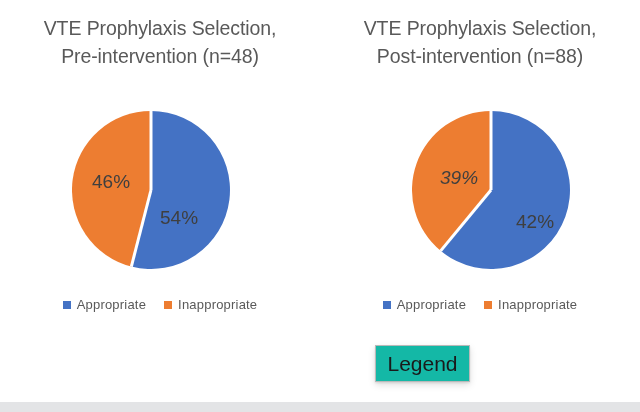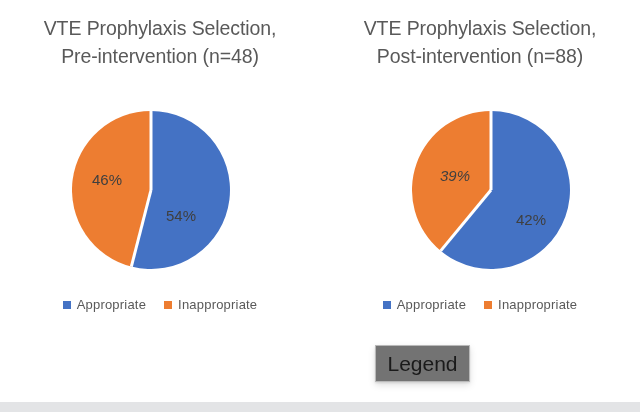--- a/index.html
+++ b/index.html
@@ -62,21 +62,21 @@
     position: absolute;
     top: 111px;
     width: 158px;
     height: 158px;
   }
   .pie-wrap.left { left: 72px; }
   .pie-wrap.right { left: 412px; }
   .pie-svg { display: block; }
   .pie-label {
     position: absolute;
-    font-size: 15px;
+    font-size: 19px;
     color: #3f3f3f;
     font-family: "Liberation Sans", sans-serif;
     font-weight: 400;
     white-space: nowrap;
   }
   .legend {
     position: absolute;
     bottom: 28px;
     width: 320px;
     left: 0;
@@ -105,21 +105,21 @@
     letter-spacing: 0.2px;
   }
   
   .legend-callout {
     position: absolute;
     left: 375px;
     top: 345px;
     width: 95px;
     height: 37px;
     box-sizing: border-box;
-    background: #737373;
+    background: #14b8a6;
     border: 1px solid #b9b9b9;
     box-shadow: 0 3px 7px rgba(0,0,0,0.13), 0 1px 2px rgba(0,0,0,0.10);
     display: flex;
     align-items: center;
     justify-content: center;
   }
   .legend-callout-text {
     font-size: 21px;
     color: #1a1a1a;
     font-family: "Liberation Sans", sans-serif;
@@ -140,21 +140,21 @@
       <div class="pie-wrap left">
         <svg class="pie-svg" width="158" height="158" viewBox="0 0 158 158">
 
           <path id="slice-pre-appropriate" fill="#4472c4" d="M 79 79 L 79.00 0.00 A 79 79 0 1 1 59.35 155.52 Z"></path>
 
           <path id="slice-pre-inappropriate" fill="#ed7d31" d="M 79 79 L 59.35 155.52 A 79 79 0 0 1 79.00 0.00 Z"></path>
 
           <line x1="79" y1="79" x2="79.00" y2="0.00" stroke="#ffffff" stroke-width="3"></line>
           <line x1="79" y1="79" x2="59.35" y2="155.52" stroke="#ffffff" stroke-width="3"></line>
         </svg>
-        <div class="pie-label" style="left: 94px; top: 96px;">54%</div>
+        <div class="pie-label" style="left: 88px; top: 96px;">54%</div>
         <div class="pie-label" style="left: 20px; top: 60px;">46%</div>
       </div>
 
       <div class="legend">
         <div class="legend-item">
           <span class="legend-swatch" style="background:#4472c4"></span>
           <span class="legend-text">Appropriate</span>
         </div>
         <div class="legend-item">
           <span class="legend-swatch" style="background:#ed7d31"></span>

